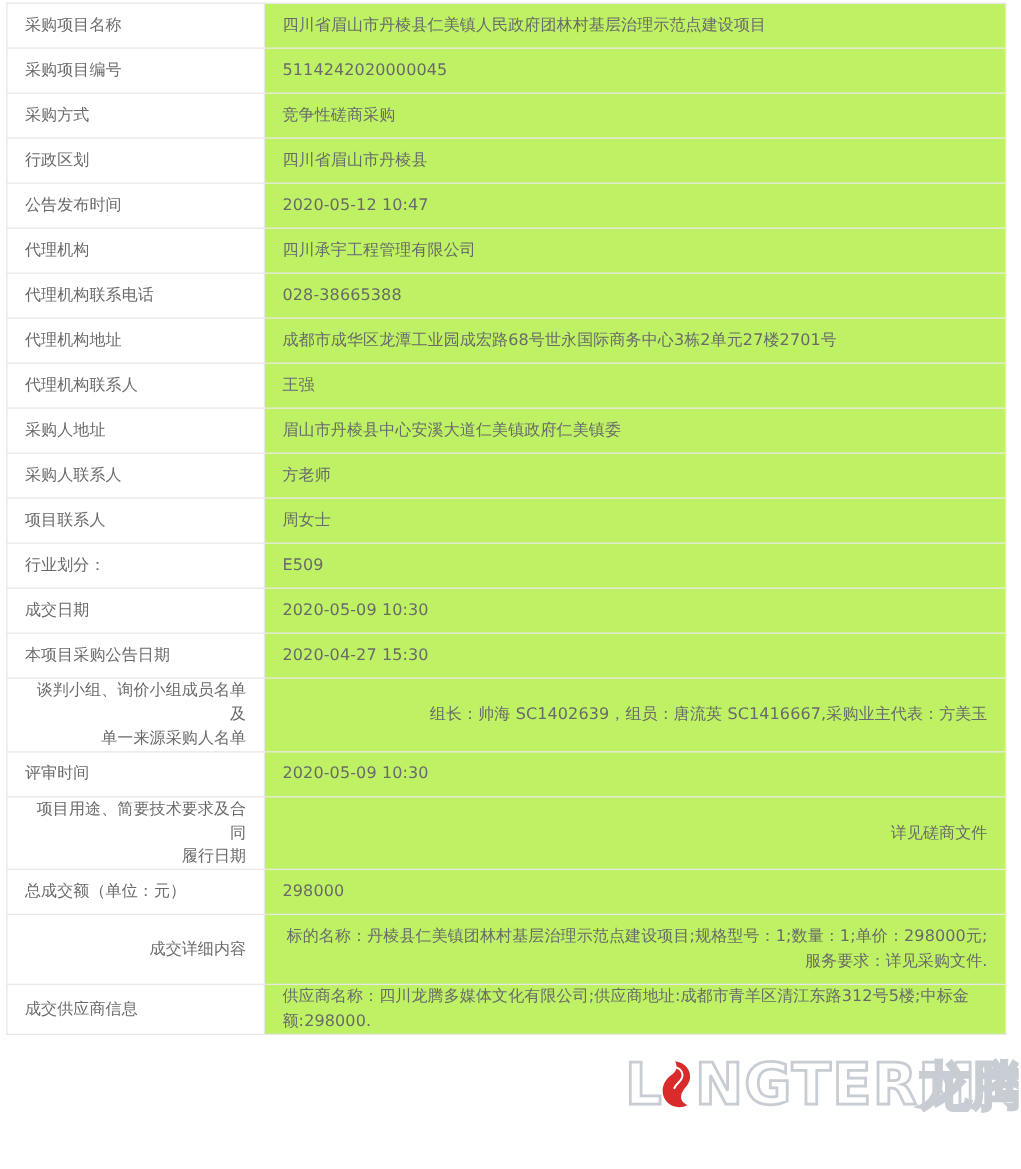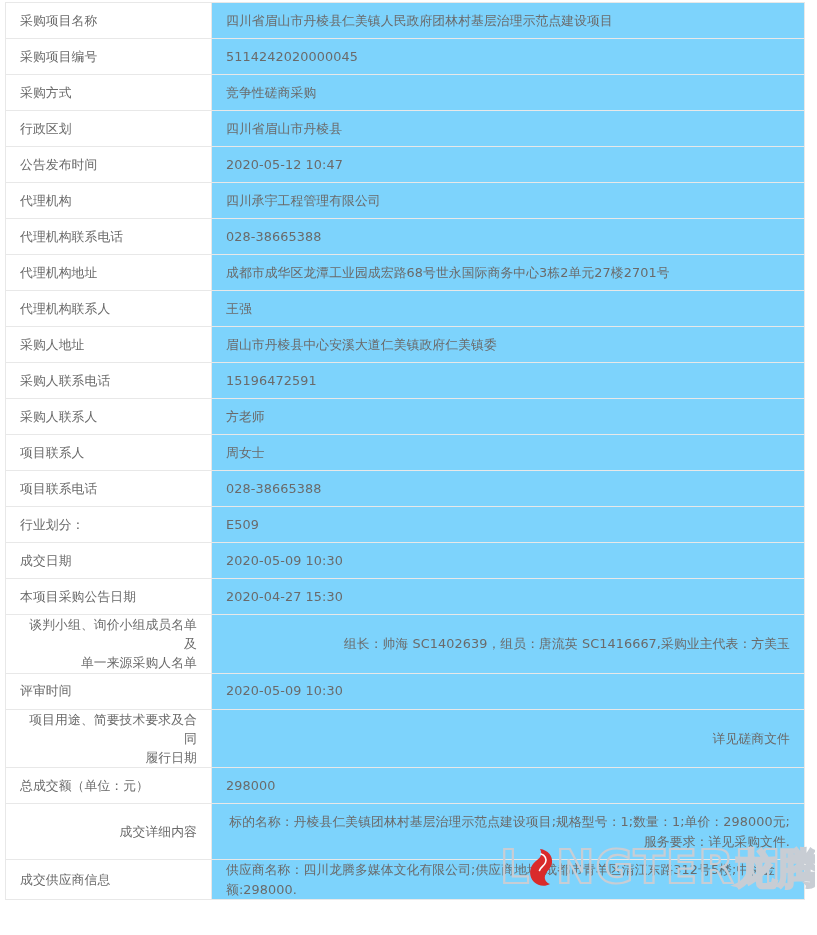--- a/index.html
+++ b/index.html
@@ -44,21 +44,21 @@
     letter-spacing: 0.1px;
   }
 
   td.cell-label {
     width: 206px;
     background: #ffffff;
     color: #6a6a6a;
   }
 
   td.cell-value {
-    background: #7dd3fc;
+    background: #bef264;
     color: #6a6a6a;
     word-break: break-all;
   }
 
   tr.row-h36 td { height: 36px; }
   tr.row-h40 td { height: 40px; }
   tr.row-h56 td { height: 56px; text-align: right; }
 
   .label-text, .value-text {
     display: block;
@@ -159,48 +159,32 @@
         <tr class="row-h36">
           <td class="cell-label">
             <span class="label-text">采购人地址</span>
           </td>
           <td class="cell-value">
             <span class="value-text">眉山市丹棱县中心安溪大道仁美镇政府仁美镇委</span>
           </td>
         </tr>
         <tr class="row-h36">
           <td class="cell-label">
-            <span class="label-text">采购人联系电话</span>
-          </td>
-          <td class="cell-value">
-            <span class="value-text">15196472591</span>
-          </td>
-        </tr>
-        <tr class="row-h36">
-          <td class="cell-label">
             <span class="label-text">采购人联系人</span>
           </td>
           <td class="cell-value">
             <span class="value-text">方老师</span>
           </td>
         </tr>
         <tr class="row-h36">
           <td class="cell-label">
             <span class="label-text">项目联系人</span>
           </td>
           <td class="cell-value">
             <span class="value-text">周女士</span>
-          </td>
-        </tr>
-        <tr class="row-h36">
-          <td class="cell-label">
-            <span class="label-text">项目联系电话</span>
-          </td>
-          <td class="cell-value">
-            <span class="value-text">028-38665388</span>
           </td>
         </tr>
         <tr class="row-h36">
           <td class="cell-label">
             <span class="label-text">行业划分：</span>
           </td>
           <td class="cell-value">
             <span class="value-text">E509</span>
           </td>
         </tr>

